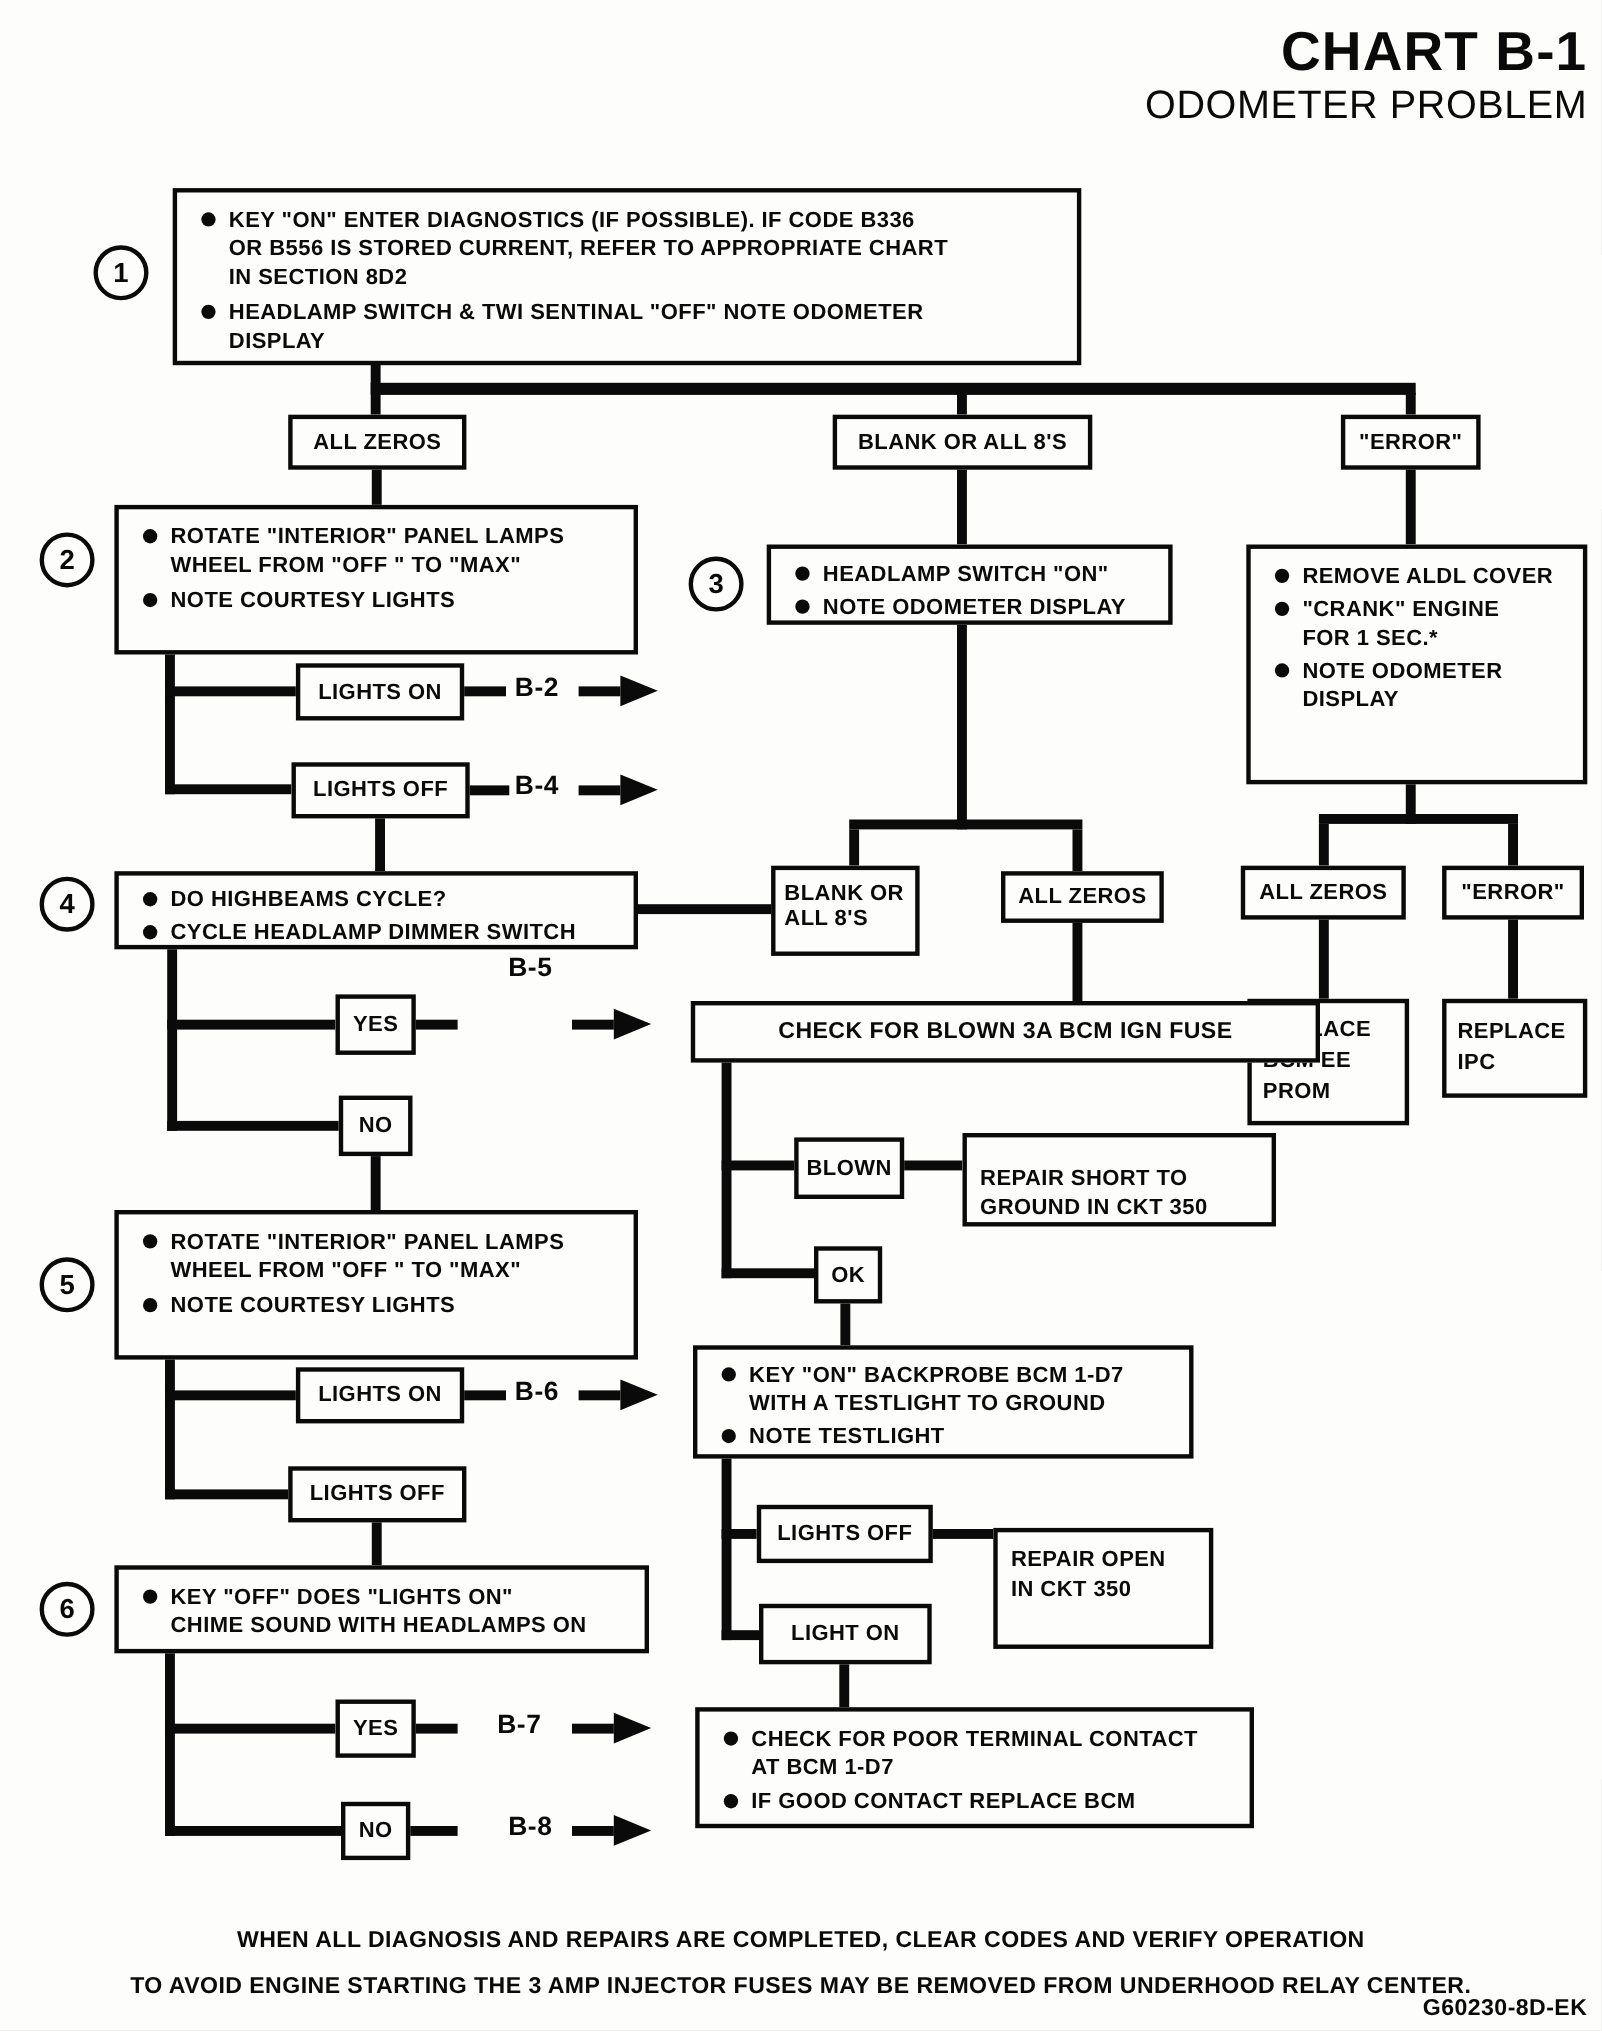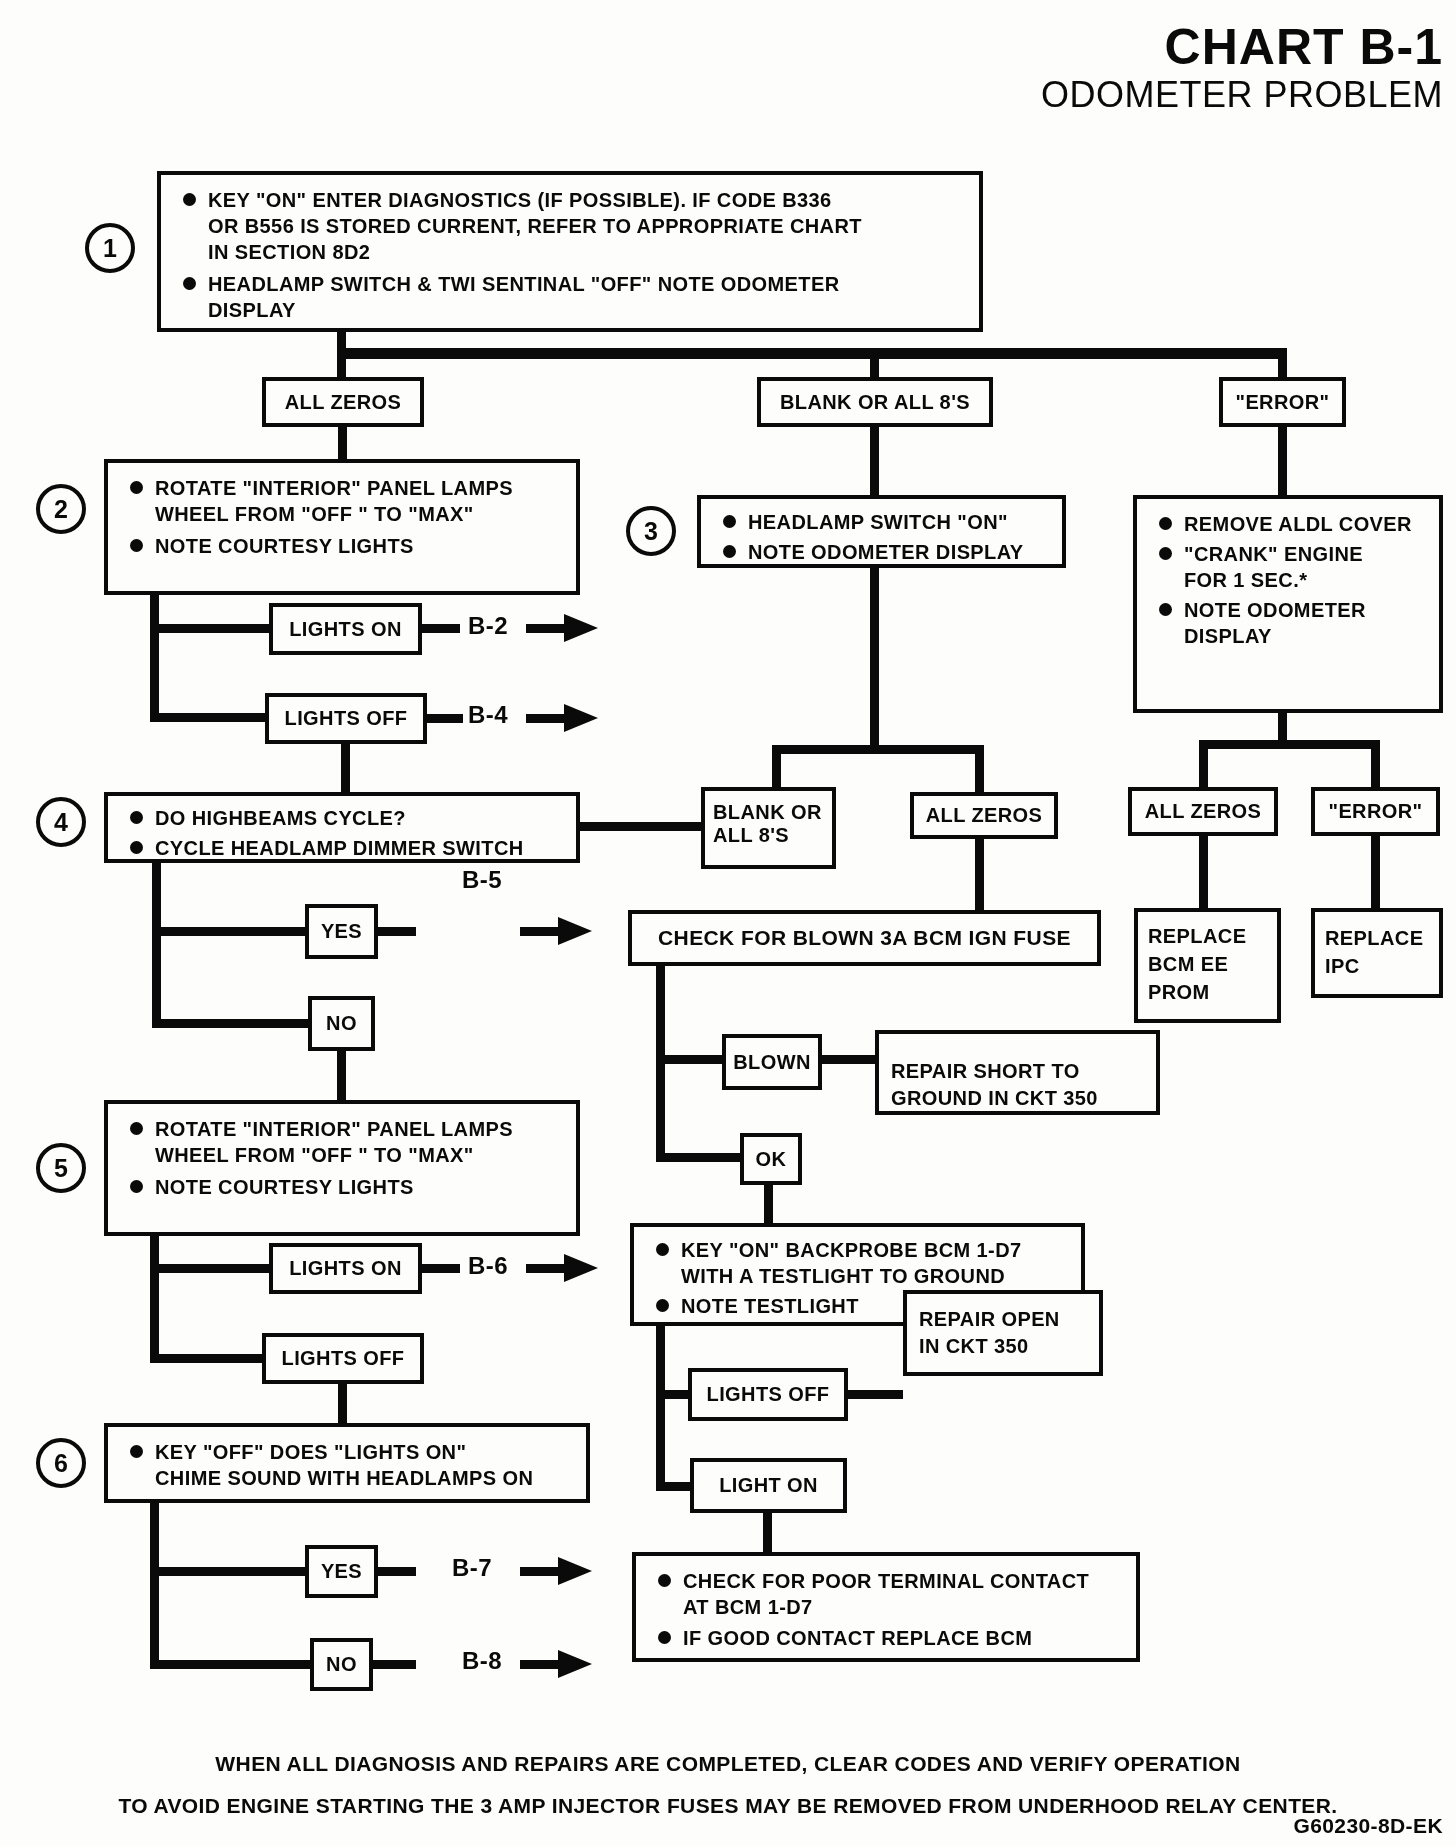--- a/index.html
+++ b/index.html
@@ -183,21 +183,21 @@
     <span class="lbl pre" style="line-height:1.4;">REPLACE
 BCM EE
 PROM</span>
   </div>
   <div class="box" style="left:1311px;top:908px;width:132px;height:90px;padding:12px 10px;">
     <span class="lbl pre" style="line-height:1.4;">REPLACE
 IPC</span>
   </div>
 
   <div class="vline" style="left:975px;top:839px;width:9px;height:71px;"></div>
-  <div class="box center lbl" style="left:628px;top:910px;width:473px;height:56px;font-size:21px;">
+  <div class="box center lbl" style="left:628px;top:910px;width:572px;height:56px;font-size:21px;">
       <span>CHECK FOR BLOWN 3A BCM IGN FUSE</span>
     </div>
 
   <div class="vline" style="left:152px;top:863px;width:9px;height:165px;"></div>
   <div class="hline" style="left:152px;top:927px;width:153px;height:9px;"></div>
   <div class="hline" style="left:152px;top:1019px;width:156px;height:9px;"></div>
 
   <div class="box center lbl" style="left:305px;top:904px;width:73px;height:55px;">
       <span>YES</span>
     </div>
@@ -237,21 +237,21 @@
         <span class="dot"></span>
         <span class="btext">NOTE TESTLIGHT</span>
       </div>
   </div>
   <div class="vline" style="left:656px;top:1326px;width:9px;height:165px;"></div>
   <div class="hline" style="left:656px;top:1390px;width:32px;height:9px;"></div>
   <div class="box center lbl" style="left:688px;top:1368px;width:160px;height:53px;">
       <span>LIGHTS OFF</span>
     </div>
   <div class="hline" style="left:848px;top:1390px;width:55px;height:9px;"></div>
-  <div class="box" style="left:903px;top:1290px;width:200px;height:86px;padding:12px 12px;">
+  <div class="box" style="left:903px;top:1389px;width:200px;height:110px;padding:12px 12px;">
     <span class="lbl pre" style="line-height:1.35;">REPAIR OPEN
 IN CKT 350</span>
   </div>
   <div class="hline" style="left:656px;top:1482px;width:34px;height:9px;"></div>
   <div class="box center lbl" style="left:690px;top:1458px;width:157px;height:55px;">
       <span>LIGHT ON</span>
     </div>
   <div class="vline" style="left:763px;top:1513px;width:9px;height:39px;"></div>
 
   <div class="box bullets" style="left:632px;top:1552px;width:508px;height:110px;padding-top:12px;gap:5px;">

